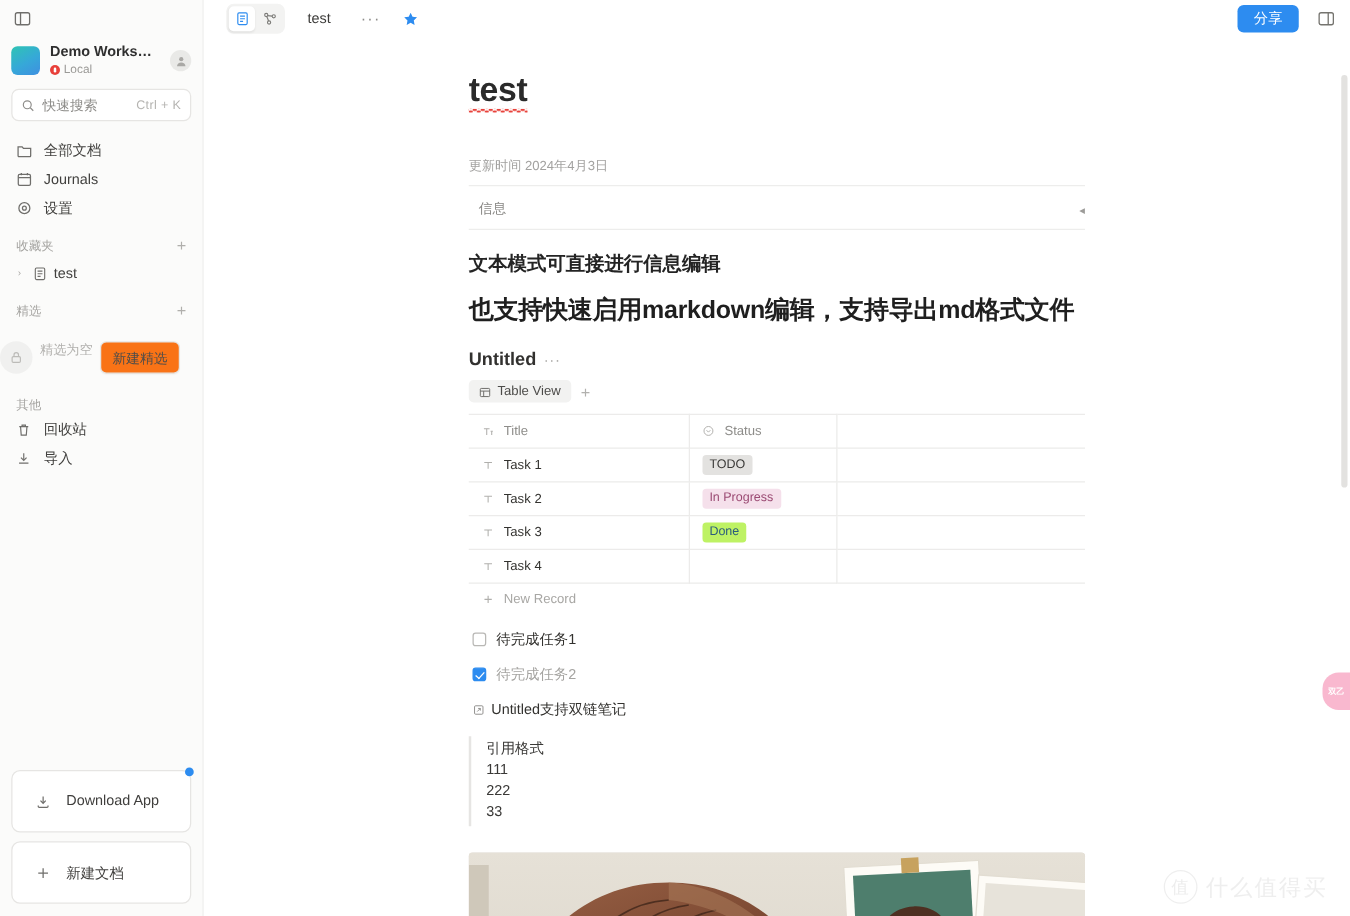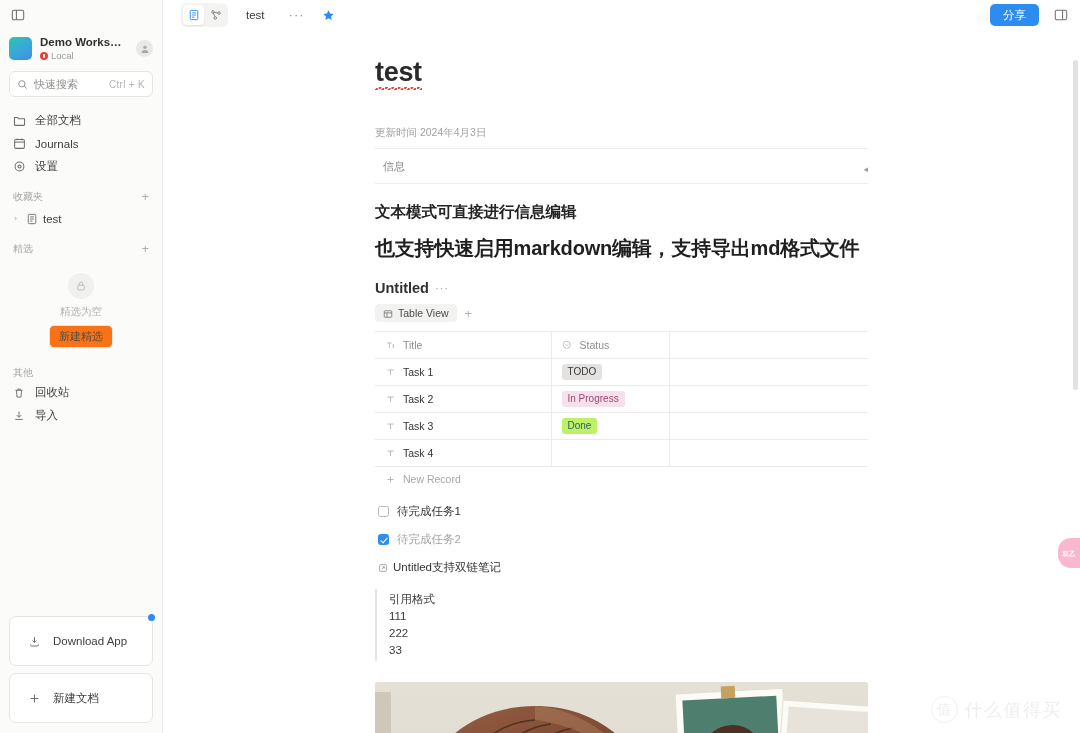--- a/index.html
+++ b/index.html
@@ -57,21 +57,21 @@
     display: flex; align-items: center; justify-content: space-between;
     margin: 11px 13px 3px 13px; height: 15px;
   }
   .sec-title { font-size: 10px; color: #a5a4a1; }
   .sec-plus { font-size: 13px; color: #b0afac; cursor: pointer; line-height: 13px; }
 
   .tree-item { display: flex; align-items: center; gap: 5px; height: 23px; margin: 0 7px; padding: 0 4px; border-radius: 5px; cursor: pointer; }
   .tree-caret { font-size: 8px; color: #a9a8a5; width: 9px; text-align: center; }
   .tree-label { font-size: 11.5px; color: #41403e; }
 
-  .empty-block { display: flex; flex-direction: column; align-items: center; padding: 14px 0 6px 0; gap: 6px; }
+  .empty-block { display: flex; flex-direction: row; padding: 14px 0 6px 0; gap: 6px; }
   .empty-ico { width: 26px; height: 26px; border-radius: 50%; background: #f0f0ef; display: flex; align-items: center; justify-content: center; }
   .empty-text { font-size: 10.5px; color: #b2b1ae; }
   .empty-btn {
     font-size: 11px; color: #4e4d4a; background: #f97316;
     border: 1px solid #e6e5e3; border-radius: 5px;
     padding: 3px 9px; cursor: pointer; box-shadow: 0 1px 1px rgba(0,0,0,.03);
   }
 
   .sb-bottom { margin-top: auto; padding: 0 9px 10px 9px; display: flex; flex-direction: column; gap: 7px; }
   .sb-btn {

